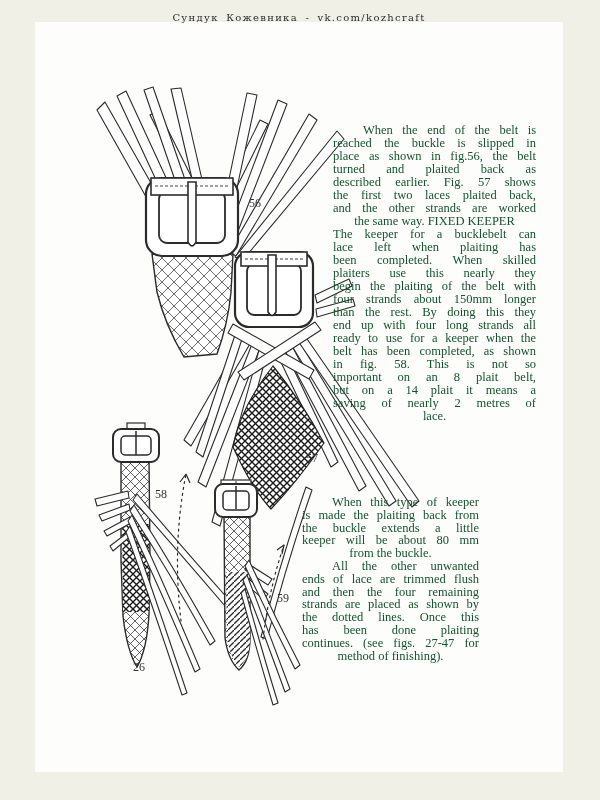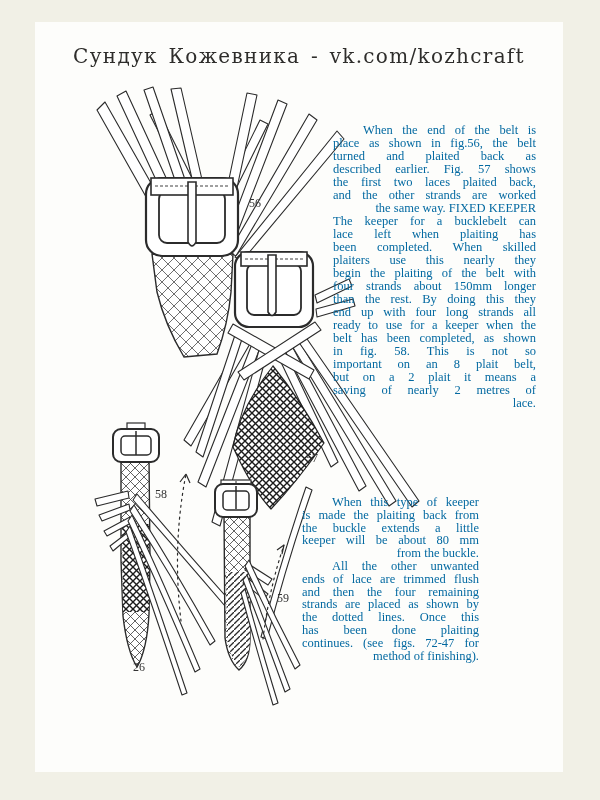--- a/index.html
+++ b/index.html
@@ -1,27 +1,27 @@
 <!DOCTYPE html>
 <html><head>
 <meta charset="utf-8">
 <style>
   html,body{margin:0;padding:0}
   .canvas{position:relative;width:600px;height:800px;background:#f1f0e6;overflow:hidden;
           font-family:"Liberation Serif",serif}
   .paper{position:absolute;left:35px;top:22px;width:528px;height:750px;background:#fdfdfb}
-  .pheader{position:absolute;left:35px;top:44px;width:528px;text-align:center;
-           font-family:"DejaVu Serif",serif;font-size:20px;letter-spacing:1.3px;
+  .pheader{position:absolute;left:35px;top:12px;width:528px;text-align:center;
+           font-family:"DejaVu Serif",serif;font-size:10px;letter-spacing:1.3px;
            word-spacing:3px;color:#2e2d2b}
   .art{position:absolute;left:0;top:0}
-  .tcol{position:absolute;color:#0369a1;font-size:12.5px;line-height:13px}
+  .tcol{position:absolute;color:#14532d;font-size:12.5px;line-height:13px}
   .t1{left:333px;top:124px;width:203px}
   .t2{left:302px;top:496px;width:177px;line-height:12.8px}
   .jl{text-align:justify;text-align-last:justify}
-  .nl{text-align:right}
+  .nl{text-align:center}
   .ind{text-indent:30px}
   .figlabel{font-family:"Liberation Serif",serif;font-size:12px;fill:#333}
   .st{fill:#ffffff;stroke:#2b2b2b;stroke-width:1.1;stroke-linejoin:round}
   .ln{fill:none;stroke:#2b2b2b}
   .frame{fill:#ffffff;stroke:#2b2b2b}
   .dash{fill:none;stroke:#2b2b2b;stroke-width:1.2;stroke-dasharray:2 4;stroke-linecap:round}
 </style>
 </head>
 <body>
 
@@ -149,51 +149,52 @@
       <g>
         <path class="dash" d="M263,639 Q269,589 284,545"></path>
         <path class="ln" d="M284,545 L277,550 M284,545 L282,554" stroke-width="1.2"></path>
       </g>
       <text class="figlabel" x="277" y="602">59</text>
     </g>
   </svg>
 
   <div class="tcol t1">
     <div class="jl ind">When the end of the belt is</div>
+    <div class="jl">reached the buckle is slipped in</div>
     <div class="jl">place as shown in fig.56, the belt</div>
     <div class="jl">turned and plaited back as</div>
     <div class="jl">described earlier. Fig. 57 shows</div>
     <div class="jl">the first two laces plaited back,</div>
     <div class="jl">and the other strands are worked</div>
     <div class="nl">the same way. FIXED KEEPER</div>
     <div class="jl">The keeper for a bucklebelt can</div>
     <div class="jl">lace left when plaiting has</div>
     <div class="jl">been completed. When skilled</div>
     <div class="jl">plaiters use this nearly they</div>
     <div class="jl">begin the plaiting of the belt with</div>
     <div class="jl">four strands about 150mm longer</div>
     <div class="jl">than the rest. By doing this they</div>
     <div class="jl">end up with four long strands all</div>
     <div class="jl">ready to use for a keeper when the</div>
     <div class="jl">belt has been completed, as shown</div>
     <div class="jl">in fig. 58. This is not so</div>
     <div class="jl">important on an 8 plait belt,</div>
-    <div class="jl">but on a 2 plait it means a</div>
+    <div class="jl">but on a 14 plait it means a</div>
     <div class="jl">saving of nearly 2 metres of</div>
     <div class="nl">lace.</div>
   </div>
 
   <div class="tcol t2">
     <div class="jl ind">When this type of keeper</div>
     <div class="jl">is made the plaiting back from</div>
     <div class="jl">the buckle extends a little</div>
     <div class="jl">keeper will be about 80 mm</div>
     <div class="nl">from the buckle.</div>
     <div class="jl ind">All the other unwanted</div>
     <div class="jl">ends of lace are trimmed flush</div>
     <div class="jl">and then the four remaining</div>
     <div class="jl">strands are placed as shown by</div>
     <div class="jl">the dotted lines. Once this</div>
     <div class="jl">has been done plaiting</div>
-    <div class="jl">continues. (see figs. 72-47 for</div>
+    <div class="jl">continues. (see figs. 27-47 for</div>
     <div class="nl">method of finishing).</div>
   </div>
 </div>
 
 </body></html>

